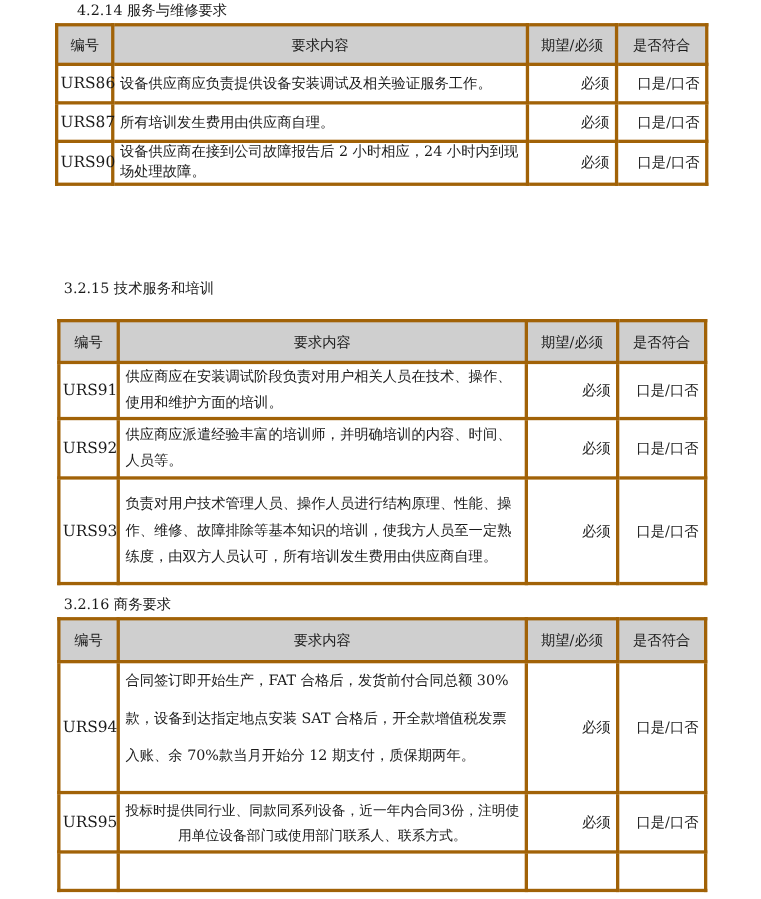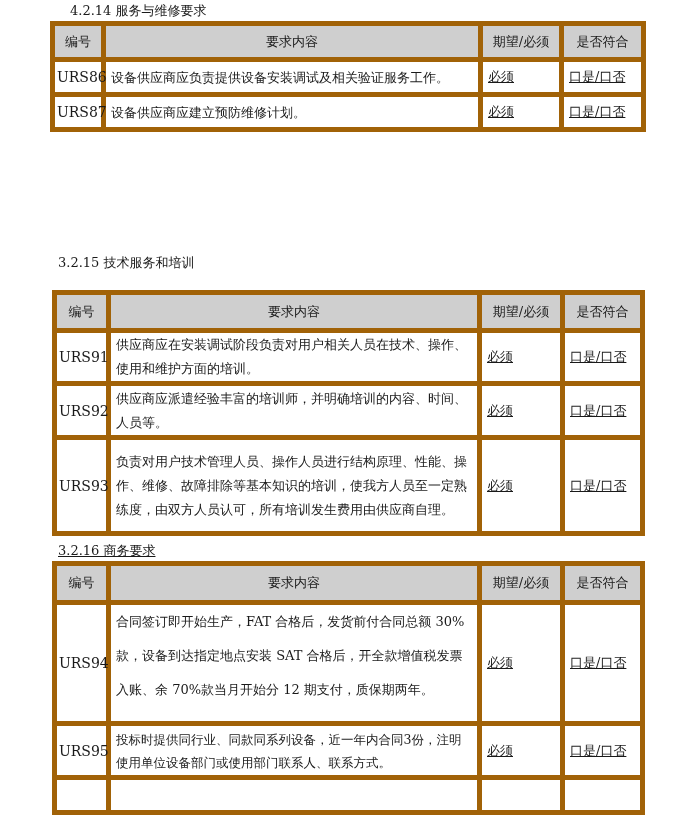--- a/index.html
+++ b/index.html
@@ -1,28 +1,28 @@
 <!DOCTYPE html>
 <html><head>
 <meta charset="utf-8">
 <style>
   html, body { margin:0; padding:0; background:#ffffff; }
   body { width:692px; height:817px; position:relative; overflow:hidden;
          font-family:"DejaVu Serif","Liberation Serif",serif; color:#1a1a1a; }
   .heading { position:absolute; font-size:13px; line-height:16px; white-space:nowrap; }
   table { position:absolute; border-collapse:collapse; table-layout:fixed;
           border:2px solid #111; font-size:13px; }
-  td, th { border:5px solid #a16207; padding:0 5px; vertical-align:middle;margin-top:12px; }
+  td, th { border:3px solid #a16207; padding:0 5px; vertical-align:middle;margin-top:12px; }
   th { background:#cfcfcf; font-weight:normal; text-align:center; }
   td.id { text-align:right; font-size:14px; padding:0 2px; }
   td.content { text-align:left; line-height:19px; }
-  td.center { text-align:left; white-space:nowrap;text-decoration:underline; }
+  td.center { text-align:right; white-space:nowrap; }
   td.content.t2 { line-height:24px; }
   td.content.t3a { line-height:34px; }
-  td.content.t3b { line-height:23px; font-size:12.5px; }
+  td.content.t3b { line-height:23px; font-size:12.5px;text-align:center; }
 </style>
 </head>
 <body>
 
 <div class="heading" style="left:70px; top:3px;">4.2.14 服务与维修要求</div>
 
 <table style="left:50px; top:21px; width:591px;">
   <colgroup>
       <col style="width:51px">
       <col style="width:377px">
@@ -37,21 +37,27 @@
     <th>是否符合</th>
   </tr>
   <tr style="height:35px">
     <td class="id">URS86</td>
     <td class="content">设备供应商应负责提供设备安装调试及相关验证服务工作。</td>
     <td class="center">必须</td>
     <td class="center">口是/口否</td>
   </tr>
   <tr style="height:35px">
     <td class="id">URS87</td>
-    <td class="content">设备供应商应建立预防维修计划。</td>
+    <td class="content">所有培训发生费用由供应商自理。</td>
+    <td class="center">必须</td>
+    <td class="center">口是/口否</td>
+  </tr>
+  <tr style="height:37px">
+    <td class="id">URS90</td>
+    <td class="content" style="line-height:18px">设备供应商在接到公司故障报告后 2 小时相应，24 小时内到现场处理故障。</td>
     <td class="center">必须</td>
     <td class="center">口是/口否</td>
   </tr>
 </tbody>
   </table>
 
 <div class="heading" style="left:58px; top:255px;">3.2.15 技术服务和培训</div>
 
 <table style="left:52px; top:290px; width:588px;">
   <colgroup>
@@ -81,21 +87,21 @@
   </tr>
   <tr style="height:96px">
     <td class="id">URS93</td>
     <td class="content t2">负责对用户技术管理人员、操作人员进行结构原理、性能、操作、维修、故障排除等基本知识的培训，使我方人员至一定熟练度，由双方人员认可，所有培训发生费用由供应商自理。</td>
     <td class="center">必须</td>
     <td class="center">口是/口否</td>
   </tr>
 </tbody>
   </table>
 
-<div class="heading" style="left:58px; top:543px;text-decoration:underline;">3.2.16 商务要求</div>
+<div class="heading" style="left:58px; top:543px;">3.2.16 商务要求</div>
 
 <table style="left:52px; top:561px; width:588px;">
   <colgroup>
       <col style="width:54px">
       <col style="width:371px">
       <col style="width:83px">
       <col style="width:80px">
     </colgroup>
   <tbody>
       <tr style="height:39px">

